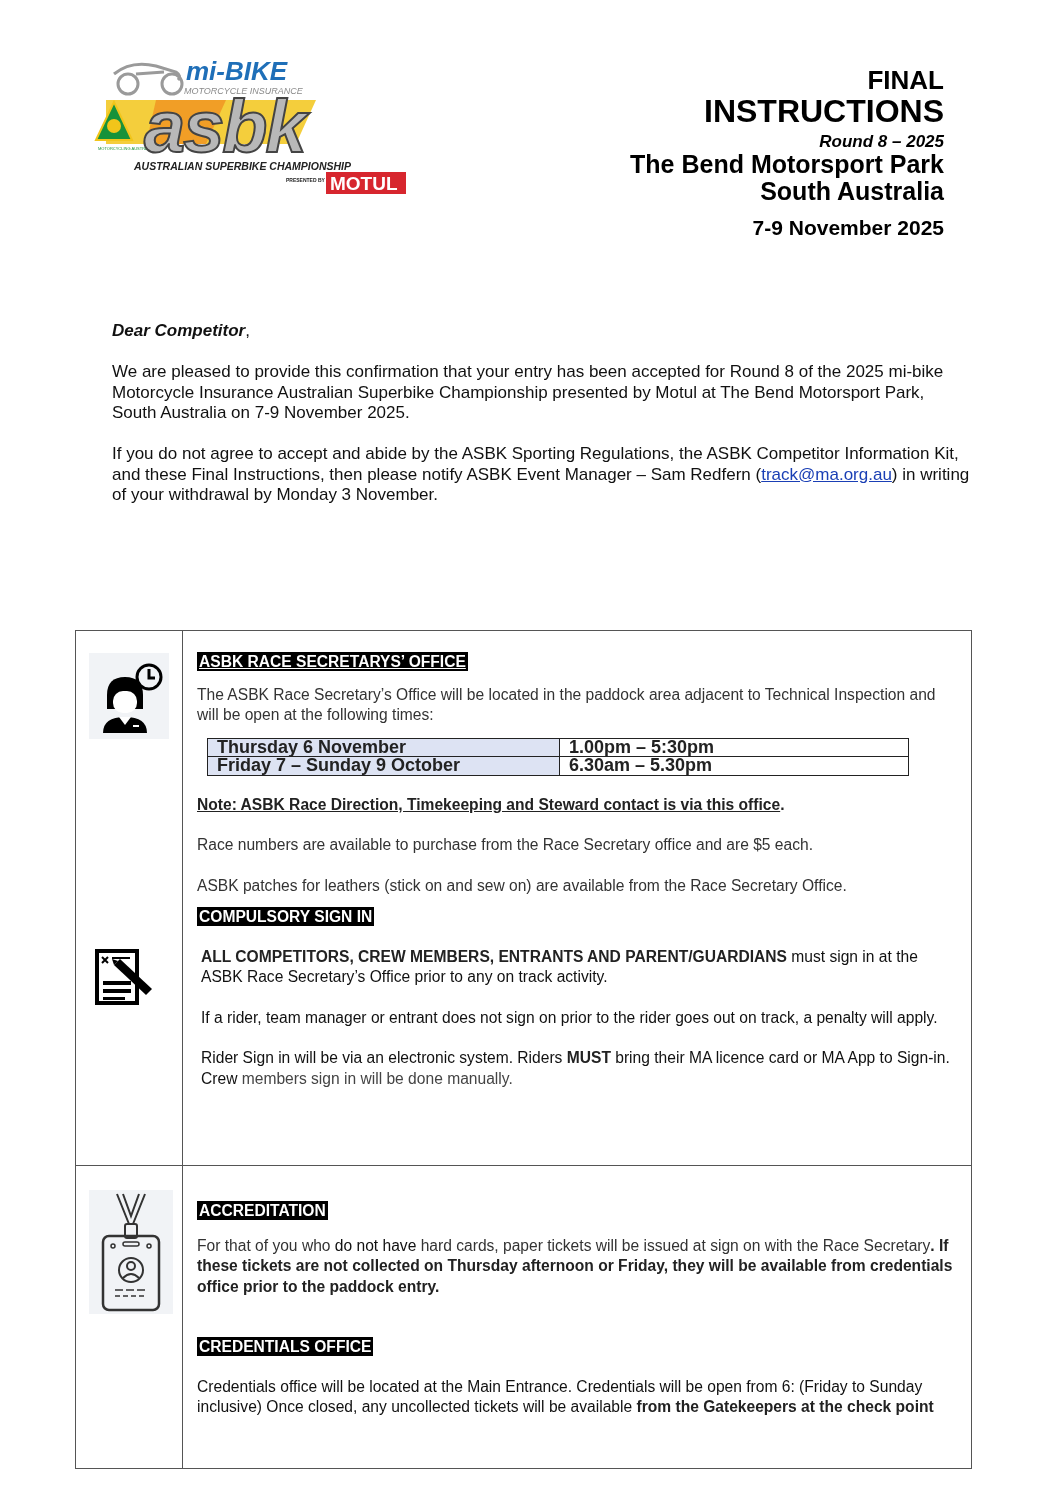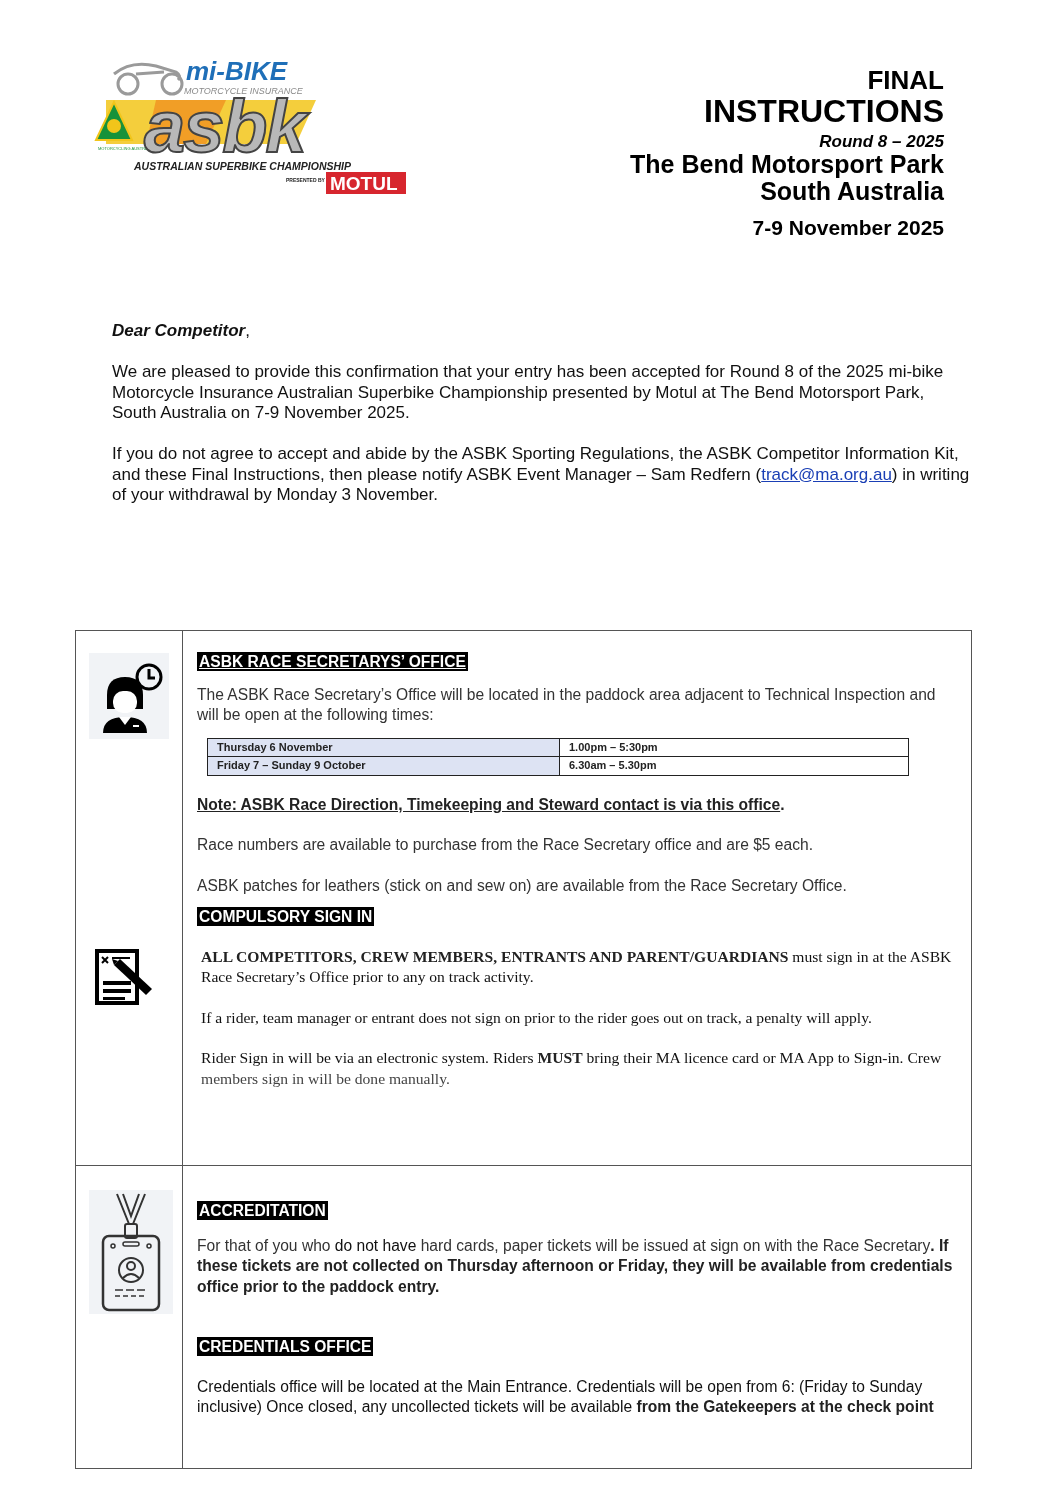--- a/index.html
+++ b/index.html
@@ -41,21 +41,21 @@
       display: inline-block; background: #000; color: #fff; font-weight: bold;
       font-size: 15.6px; padding: 0 2px; line-height: 19px;
     }
     .sec-head.ul { text-decoration: underline; }
     .content-col p { margin: 0; }
     .bold { font-weight: bold; color: #222; }
     .dark { color: #111; }
 
     .schedule {
       border-collapse: collapse; margin: 0 0 0 10px; width: 702px;
-      font-size: 11px; font-weight: bold;
+      font-size: 18px; font-weight: bold;
     }
     .schedule td { border: 1.5px solid #222; padding: 0 9px; line-height: 17.5px; color: #222; }
     .schedule td.day { background: #dde3f3; width: 333px; }
 
     .icon-box { position: absolute; left: 13px; }
   </style>
 </head>
 <body>
 
 <div class="logo">
@@ -154,21 +154,21 @@
           </table>
       <div style="height:19px;"></div>
       <p class="bold"><span style="text-decoration:underline;">Note: ASBK Race Direction, Timekeeping and Steward contact is via this office</span><span>.</span></p>
       <div style="height:20px;"></div>
       <p>Race numbers are available to purchase from the Race Secretary office and are $5 each.</p>
       <div style="height:20px;"></div>
       <p>ASBK patches for leathers (stick on and sew on) are available from the Race Secretary Office.</p>
       <div style="height:11px;"></div>
       <span class="sec-head">COMPULSORY SIGN IN</span>
       <div style="height:19px;"></div>
-      <div style="padding-left:4px;font-family:Liberation Serif, serif;">
+      <div style="padding-left:4px;">
         <p class="dark"><span class="bold">ALL COMPETITORS, CREW MEMBERS, ENTRANTS AND PARENT/GUARDIANS</span><span> must sign in at the ASBK Race Secretary’s Office prior to any on track activity.</span></p>
         <div style="height:20px;"></div>
         <p class="dark">If a rider, team manager or entrant does not sign on prior to the rider goes out on track, a penalty will apply.</p>
         <div style="height:20px;"></div>
         <p class="dark"><span>Rider Sign in will be via an electronic system. Riders </span><span class="bold">MUST</span><span> bring their MA licence card or MA App to Sign-in.  Crew</span><span style="color:#444;"> members sign in will be done manually.</span></p>
       </div>
     </td>
   </tr>
   <tr>
     <td class="icon-col" style="height:300px;">

